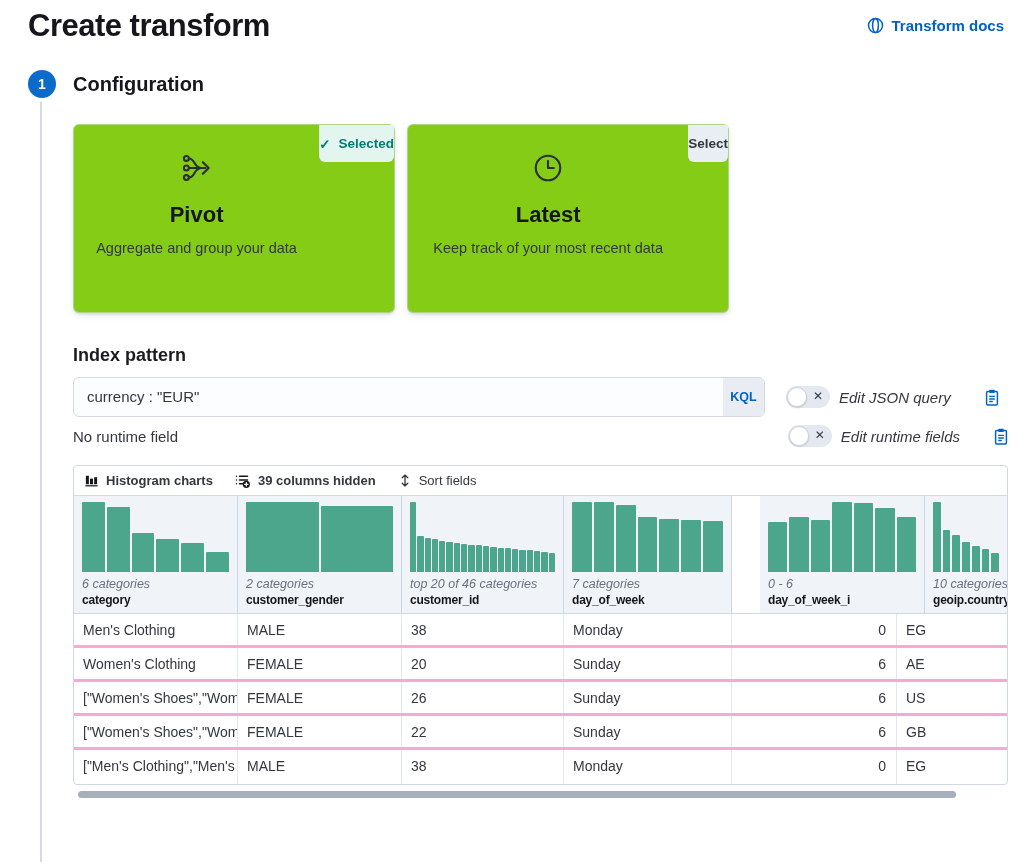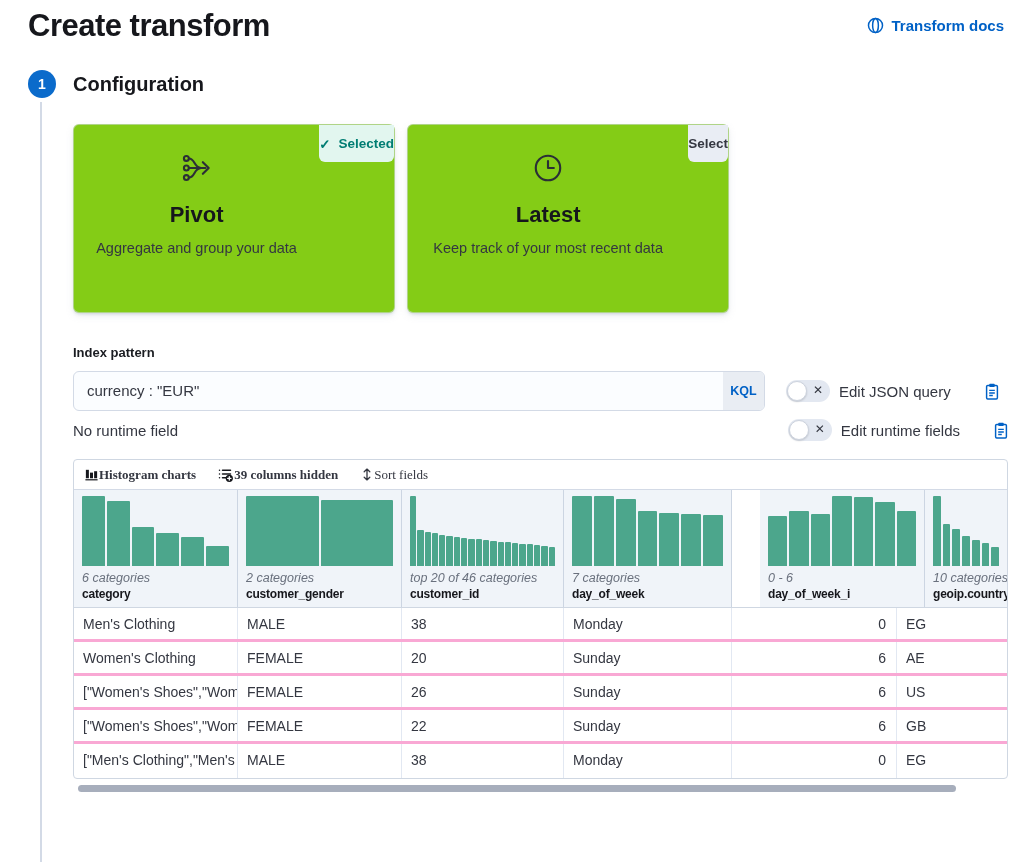--- a/index.html
+++ b/index.html
@@ -32,45 +32,45 @@
   .card-body { flex:1; display:flex; flex-direction:column; align-items:center; justify-content:flex-start; padding-top:25px; }
   .card-icon { height:36px; display:flex; align-items:center; }
   .card-title { font-size:22px; font-weight:800; margin-top:16px; color:#16171c; }
   .card-desc { font-size:14.5px; margin-top:12px; color:#343741; }
   .card-footer { height:37px; display:flex; align-items:center; justify-content:center;
     gap:8px; font-size:13.5px; font-weight:700; border-radius:0 0 6px 6px; cursor:pointer; }
   .footer-selected { background:#e2f6ef; color:#017d73; }
   .footer-select { background:#e9edf4; color:#343741; }
 
   
-  .field-label { font-size:13px; font-weight:700; margin-top:32px; }
+  .field-label { font-size:18px; font-weight:700; margin-top:32px; }
   .field-value { font-size:15px; margin-top:7px; color:#343741; }
   .query-row { display:flex; align-items:center; margin-top:11px; }
   .query-input { position:relative; width:692px; height:40px; background:#fbfdff;
     border:1px solid #d3dae6; border-radius:6px; }
   .query-text { position:absolute; left:13px; top:0; line-height:38px; font-size:15px; color:#343741; }
   .kql-btn { position:absolute; right:0; top:0; bottom:0; width:41px; background:#e9edf3;
     border-radius:0 5px 5px 0; display:flex; align-items:center; justify-content:center;
     color:#0061c6; font-size:12.5px; font-weight:700; cursor:pointer; }
   .toggle-group { display:flex; align-items:center; margin-left:21px; }
   .switch { position:relative; width:44px; height:22px; border-radius:11px; background:#e3e8f1; cursor:pointer; flex:none; }
   .switch .knob { position:absolute; left:1px; top:1px; width:20px; height:20px; border-radius:50%;
     background:#fff; border:1px solid #cdd3de; box-shadow:0 1px 2px rgba(0,0,0,.15); }
   .switch .off-x { position:absolute; right:7px; top:0; line-height:21px; font-size:12px; color:#343741; }
-  .toggle-label { font-size:15px; color:#343741; margin-left:9px; white-space:nowrap; }
+  .toggle-label { font-size:15px; color:#343741; margin-left:9px; white-space:nowrap;font-style:italic; }
   .clip-btn { margin-left:32px; cursor:pointer; display:flex; }
   .runtime-row { display:flex; align-items:center; margin-top:8px; }
   .runtime-row .field-value { margin-top:0; flex:none; }
   .runtime-row .spacer { flex:1; }
 
   
   .grid { margin-top:18px; width:935px; border:1px solid #cfd7e2; border-radius:4px; background:#fff; }
   .grid-toolbar { height:30px; display:flex; align-items:center; gap:22px; padding:0 10px;
     border-bottom:1px solid #d3dae6; font-size:13px; color:#343741; }
-  .tool-btn { display:flex; align-items:center; cursor:pointer;font-family:Liberation Serif, serif; }
+  .tool-btn { display:flex; align-items:center; gap:7px; cursor:pointer; }
   .tool-btn.bold { font-weight:700; }
   .grid-header { display:flex; height:118px; border-bottom:1px solid #cfd7e2; }
   .hcell { background:#f0f4f9; padding:6px 8px; border-right:1px solid #ccd5e2; overflow:hidden; flex:none; }
   .hcell:last-child { border-right:none; flex:1; min-width:0; }
   .hist { height:70px; display:flex; align-items:flex-end; gap:2px; }
   .hist.tight { gap:1px; }
   .bar { flex:1; background:#4ca68c; border-radius:1px 1px 0 0; }
   .hsub { font-size:12.5px; font-style:italic; color:#69707d; margin-top:5px; white-space:nowrap; }
   .hname { font-size:12px; font-weight:800; color:#16171c; margin-top:2px; white-space:nowrap; letter-spacing:-.2px; }
   .grid-row { display:flex; height:34px; border-bottom:3px solid #f9a8d4; }

